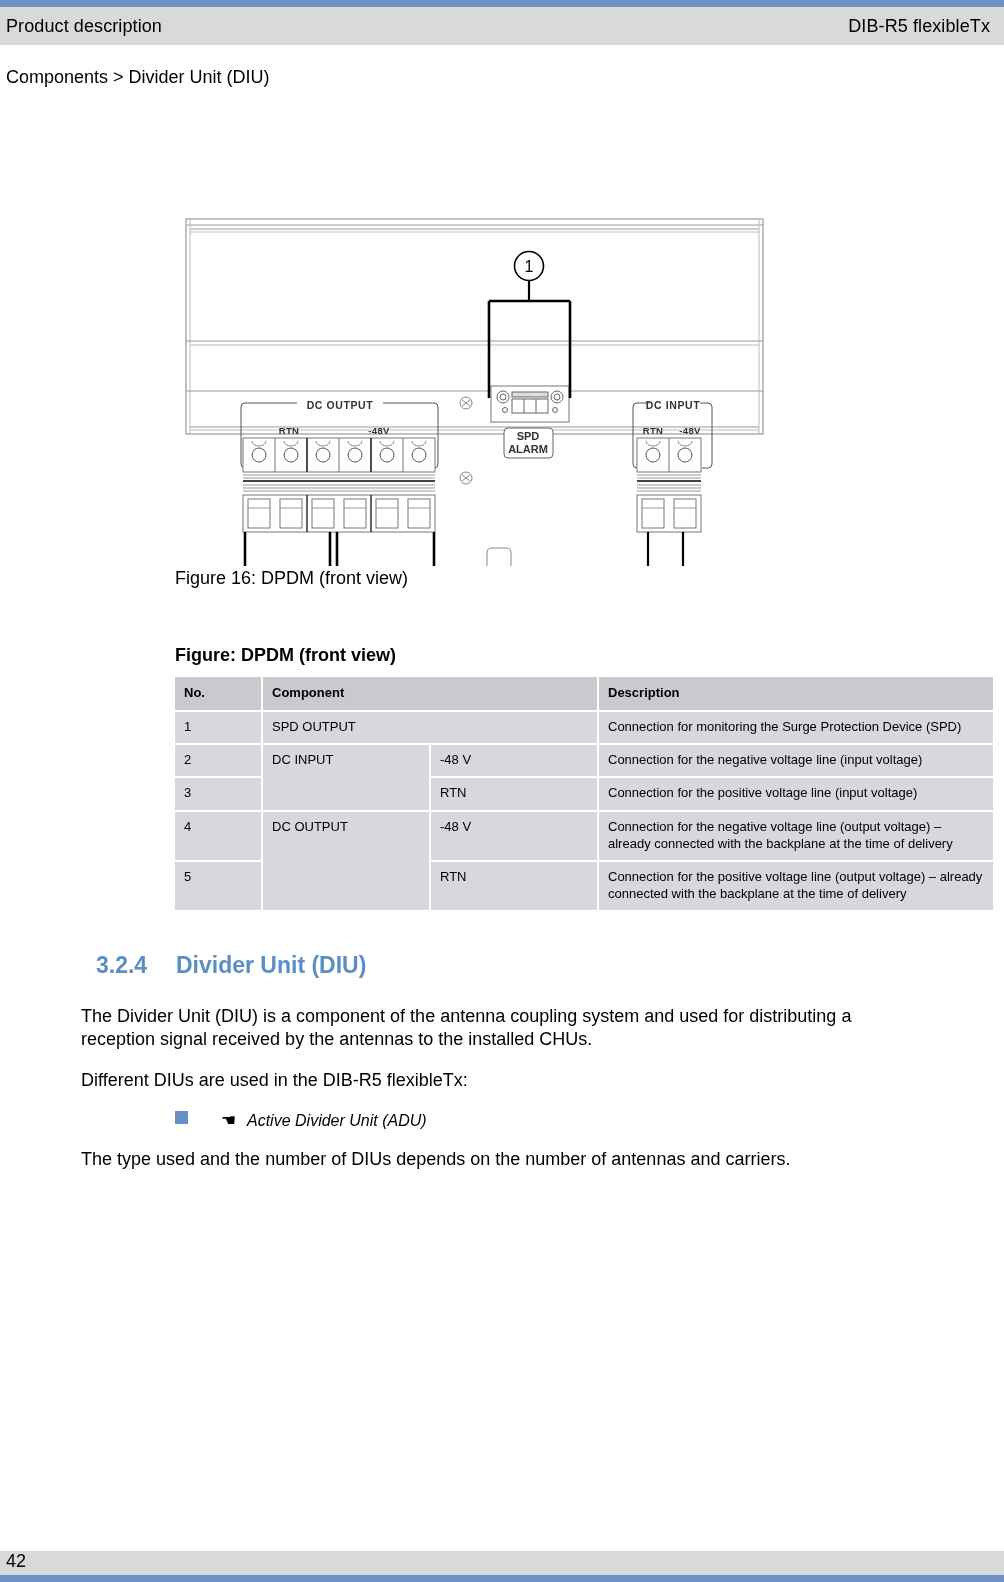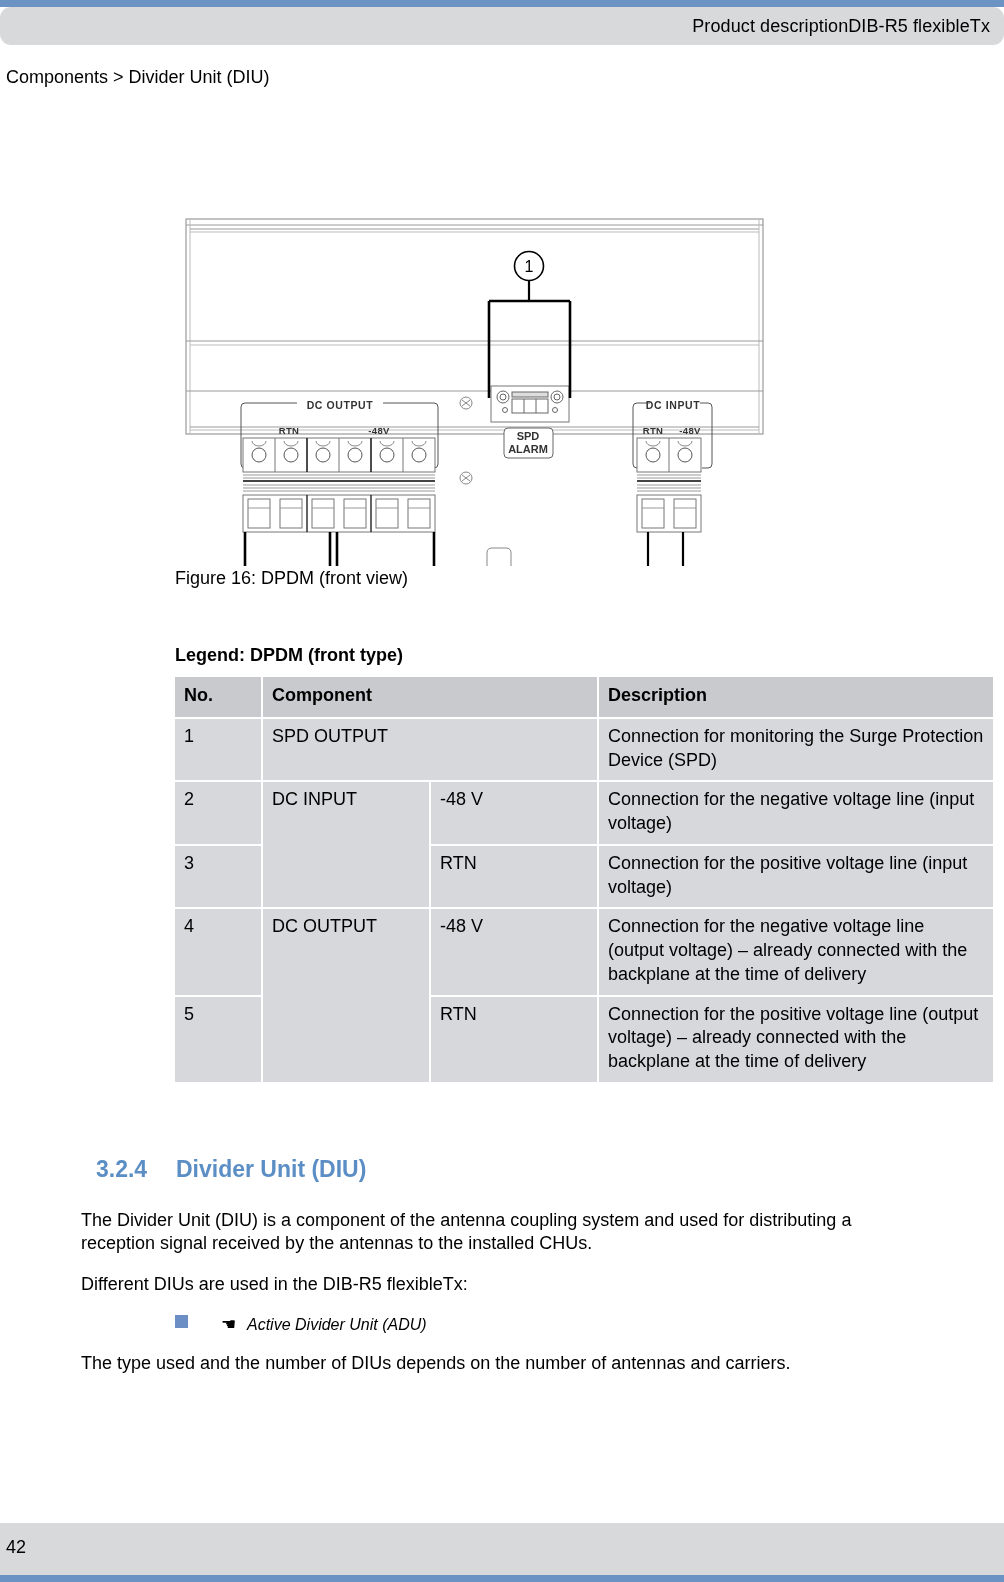--- a/index.html
+++ b/index.html
@@ -18,23 +18,22 @@
   .top-rule {
     height: 7px;
     background: #6b94c4;
     width: 100%;
   }
   .header-band {
     height: 38px;
     background: #d8d9db;
     display: flex;
     align-items: center;
-    justify-content: flex-end;
+    justify-content: space-between;
     padding: 0 14px 0 6px;
-    border-radius: 11px;
   }
   .header-left { font-size: 18px; letter-spacing: 0.1px; }
   .header-right { font-size: 18px; letter-spacing: 0.1px; }
 
   .breadcrumb {
     padding: 22px 0 0 6px;
     font-size: 18px;
   }
 
   
@@ -66,39 +65,39 @@
     border-spacing: 2px;
     margin-left: 173px;
     margin-top: 9px;
     width: 822px;
     table-layout: fixed;
   }
   table.legend td, table.legend th {
     background: #d7d8dc;
     vertical-align: top;
     padding: 6px 9px 8px 9px;
-    font-size: 18px;
+    font-size: 13px;
     line-height: 1.32;
     text-align: left;
     font-weight: normal;
   }
   table.legend th {
     font-weight: bold;
     padding-top: 7px;
     padding-bottom: 9px;
     background: #c9cace;
   }
   .col-no { width: 86px; }
   .col-comp { width: 166px; }
   .col-sub { width: 166px; }
   .col-desc { width: auto; }
 
   
   .section-head {
-    margin-top: 72px;
+    margin-top: 40px;
     display: flex;
     align-items: center;
     color: #5b8ec4;
     font-weight: bold;
     font-size: 23px;
     padding-left: 96px;
   }
   .section-num { width: 80px; }
 
   .body-p {
@@ -134,21 +133,21 @@
     font-style: italic;
   }
 
   
   .footer-wrap {
     position: absolute;
     left: 0; bottom: 0;
     width: 1004px;
   }
   .footer-band {
-    height: 52px;
+    height: 24px;
     background: #d8d9db;
     display: flex;
     align-items: center;
     justify-content: space-between;
     padding: 0 14px 4px 6px;
     font-size: 18px;
   }
   .bottom-rule { height: 7px; background: #6b94c4; }
 </style>
 </head>
@@ -353,21 +352,21 @@
       <line x1="683" y1="436" x2="683" y2="537" stroke="#000" stroke-width="2.2"></line>
       <circle cx="683" cy="549" r="13" fill="#ffffff" stroke="#000" stroke-width="1.6"></circle>
       <text x="683" y="555" font-family="Liberation Sans, sans-serif" font-size="15" fill="#000" text-anchor="middle" stroke="none">2</text>
 
     </g>
   </svg>
 </div>
 
 <div class="figure-caption">Figure 16: DPDM (front view)</div>
 
-<div class="legend-title">Legend: DPDM (front type)</div>
+<div class="legend-title">Figure: DPDM (front view)</div>
 
 <table class="legend">
   <colgroup>
     <col class="col-no">
       <col class="col-comp">
       <col class="col-sub">
       <col class="col-desc">
   </colgroup>
   <thead>
     <tr>

